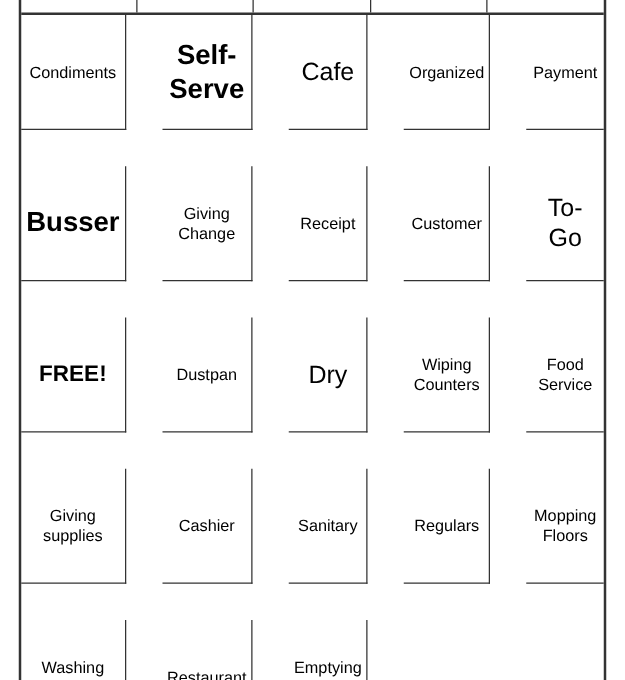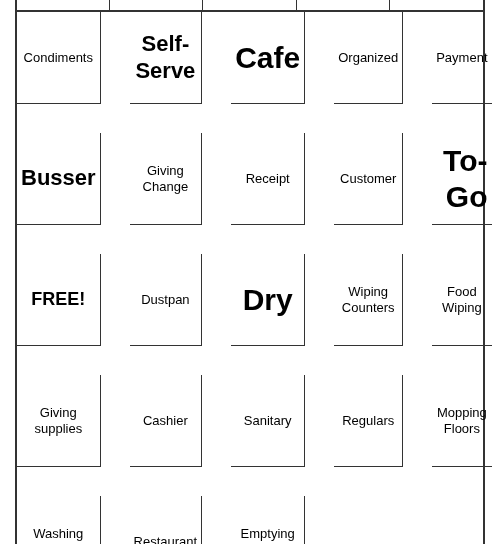--- a/index.html
+++ b/index.html
@@ -49,23 +49,22 @@
       font-size: 13px;
       line-height: 1.2;
     }
     .bingo-cell:nth-child(5n) {
       border-right: none;
     }
     .bingo-cell:nth-child(n+21) {
       border-bottom: none;
     }
     .bingo-cell.large-text {
-      font-size: 30px;
-      font-weight: bold;
-      text-align: right;
+      font-size: 20px;
+      font-weight: normal;
     }
     .bingo-cell.medium-text {
       font-size: 22px;
       font-weight: bold;
     }
     .bingo-cell.free-cell {
       font-size: 18px;
       font-weight: bold;
     }
   </style>
@@ -88,21 +87,21 @@
       <div class="bingo-cell">Payment</div>
       <div class="bingo-cell medium-text">Busser</div>
       <div class="bingo-cell">Giving Change</div>
       <div class="bingo-cell">Receipt</div>
       <div class="bingo-cell">Customer</div>
       <div class="bingo-cell large-text">To-Go</div>
       <div class="bingo-cell free-cell">FREE!</div>
       <div class="bingo-cell">Dustpan</div>
       <div class="bingo-cell large-text">Dry</div>
       <div class="bingo-cell">Wiping Counters</div>
-      <div class="bingo-cell">Food Wiping</div>
+      <div class="bingo-cell">Food Service</div>
       <div class="bingo-cell">Giving supplies</div>
       <div class="bingo-cell">Cashier</div>
       <div class="bingo-cell">Sanitary</div>
       <div class="bingo-cell">Regulars</div>
       <div class="bingo-cell">Mopping Floors</div>
       <div class="bingo-cell">Washing dishes</div>
       <div class="bingo-cell">Restaurant</div>
       <div class="bingo-cell">Emptying Trash</div>
     </div>
 </div>

